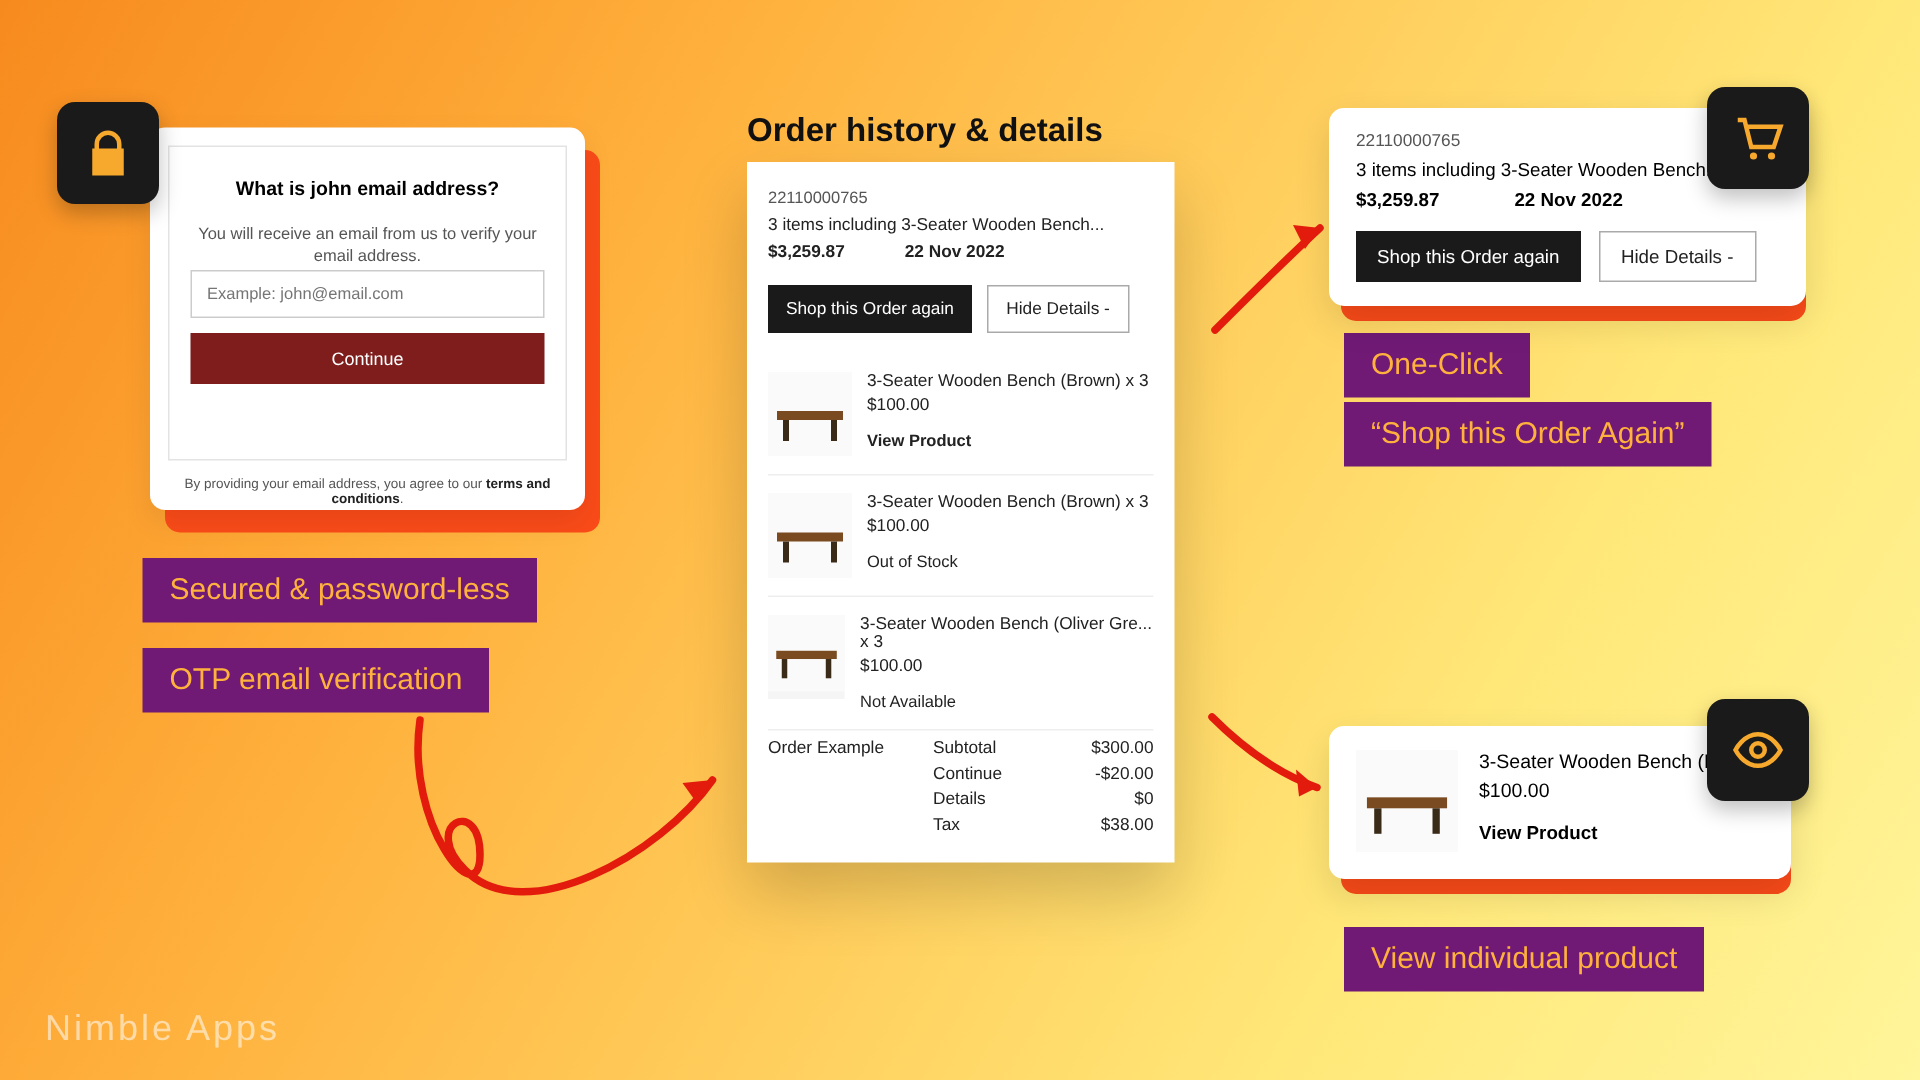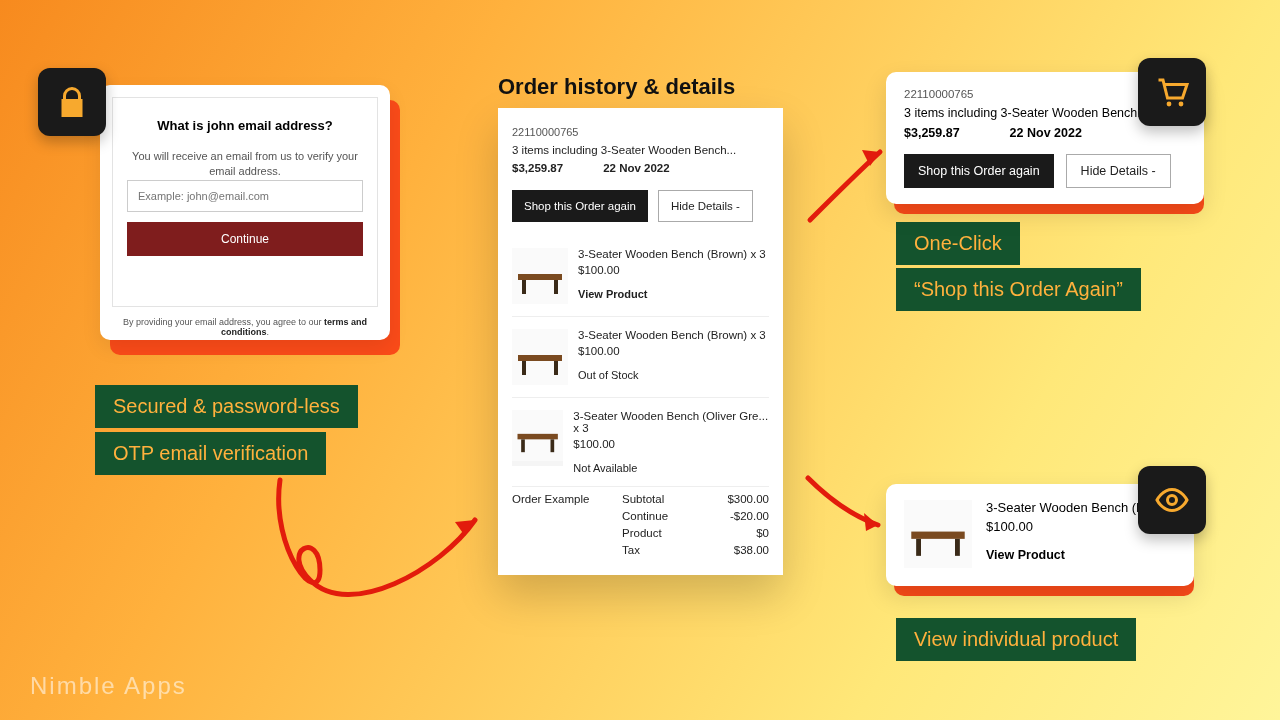--- a/index.html
+++ b/index.html
@@ -39,24 +39,24 @@
     display:flex; align-items:center; justify-content:center; z-index:50;
     box-shadow:0 6px 14px rgba(0,0,0,.25);
   }
   .icon-badge svg { width:36px; height:36px; }
   .lock-badge { left:38px;  top:68px; }
   .cart-badge { left:1138px; top:58px; }
   .eye-badge  { left:1138px; top:466px; }
 
   
   .callout {
-    position:absolute; background:#14532d; color:#ffb13d; font-weight:500;
+    position:absolute; background:#701a75; color:#ffb13d; font-weight:500;
     padding:10px 18px; font-size:20px;
   }
-  .callout-a1 { left:95px; top:385px; }
+  .callout-a1 { left:95px; top:372px; }
   .callout-a2 { left:95px; top:432px; }
   .callout-b1 { left:896px; top:222px; }
   .callout-b2 { left:896px; top:268px; }
   .callout-c  { left:896px; top:618px; }
 
   
   .center-title { position:absolute; left:498px; top:74px; font-size:22px; font-weight:700; color:#111;}
   .center-panel {
     position:absolute; left:498px; top:108px; width:285px; background:#fff;
     padding:18px 14px 14px; font-size:11.5px; color:#222;
@@ -220,21 +220,21 @@
     <div class="summary-grid">
       <div>
           <span>Subtotal</span>
           <span>$300.00</span>
         </div>
       <div>
           <span>Continue</span>
           <span>-$20.00</span>
         </div>
       <div>
-          <span>Product</span>
+          <span>Details</span>
           <span>$0</span>
         </div>
       <div>
           <span>Tax</span>
           <span>$38.00</span>
         </div>
     </div>
   </div>
 </div>
 

